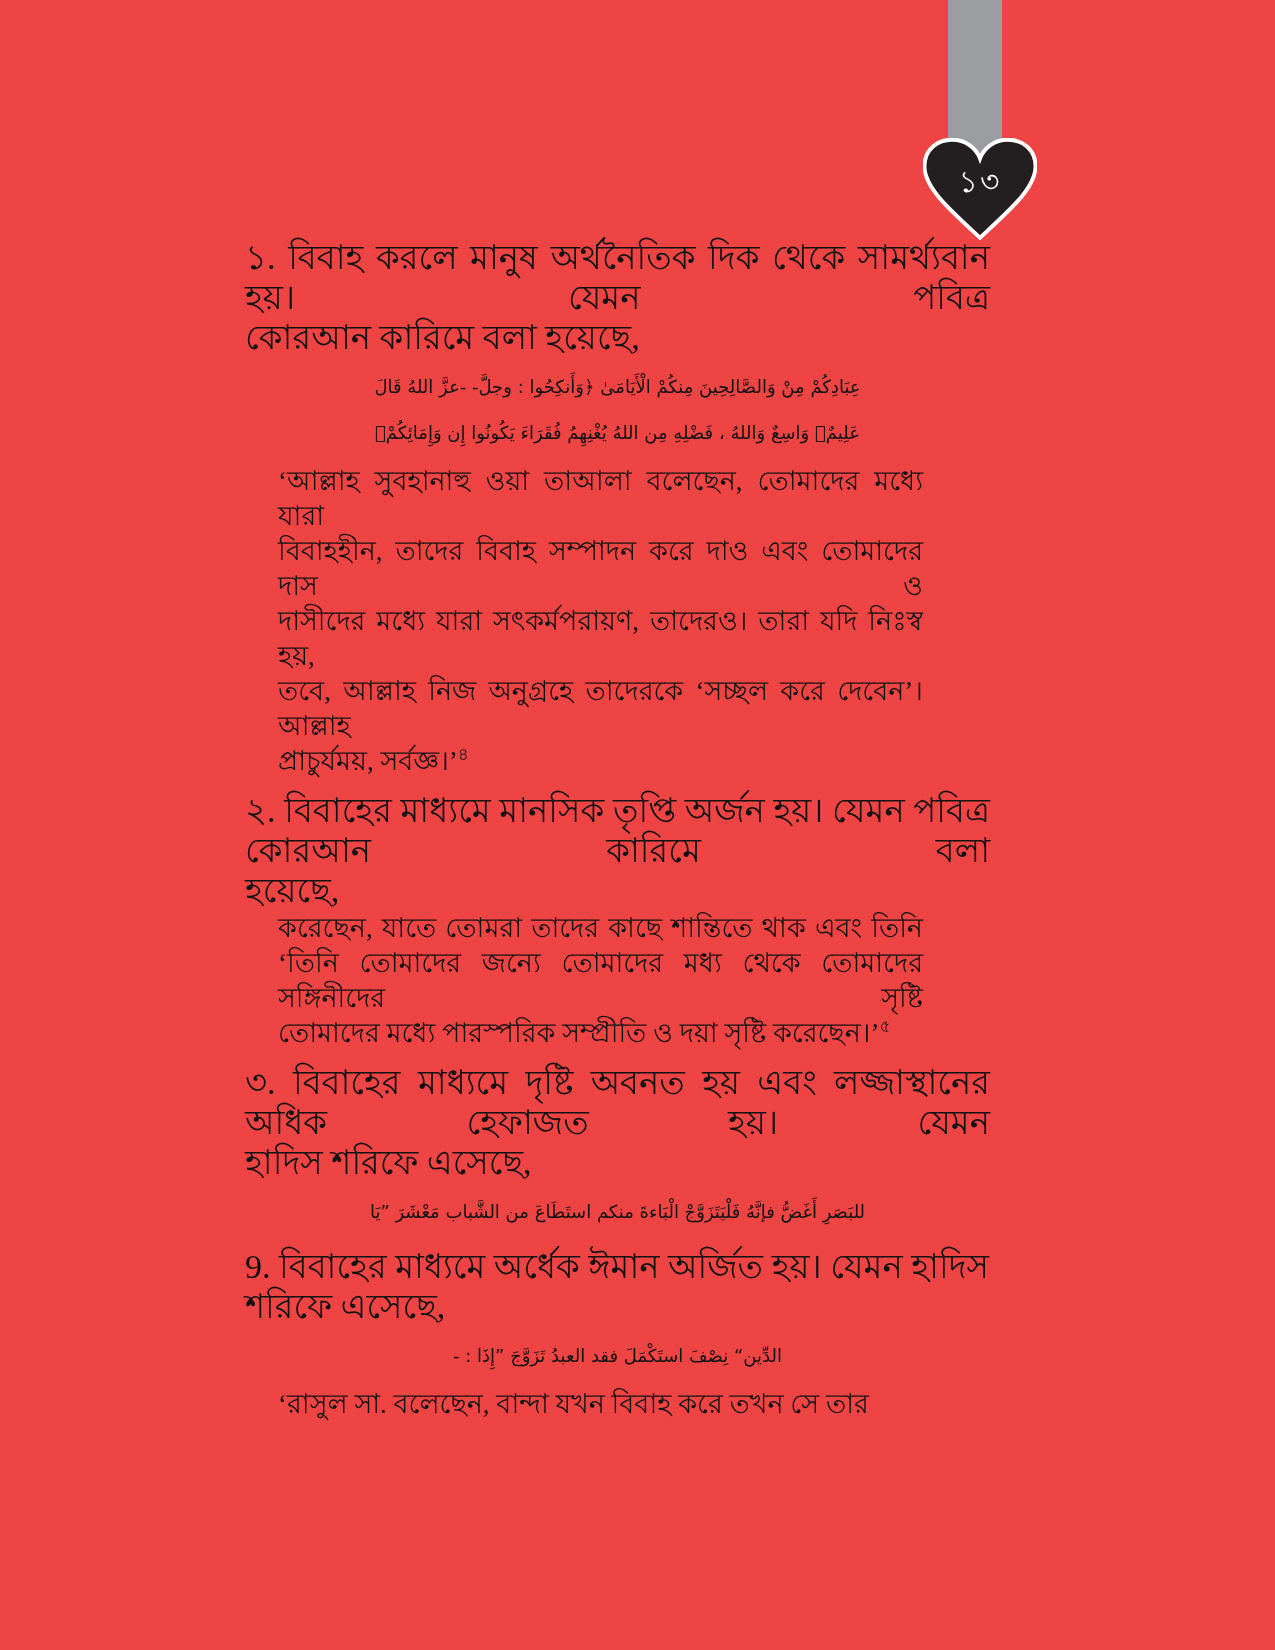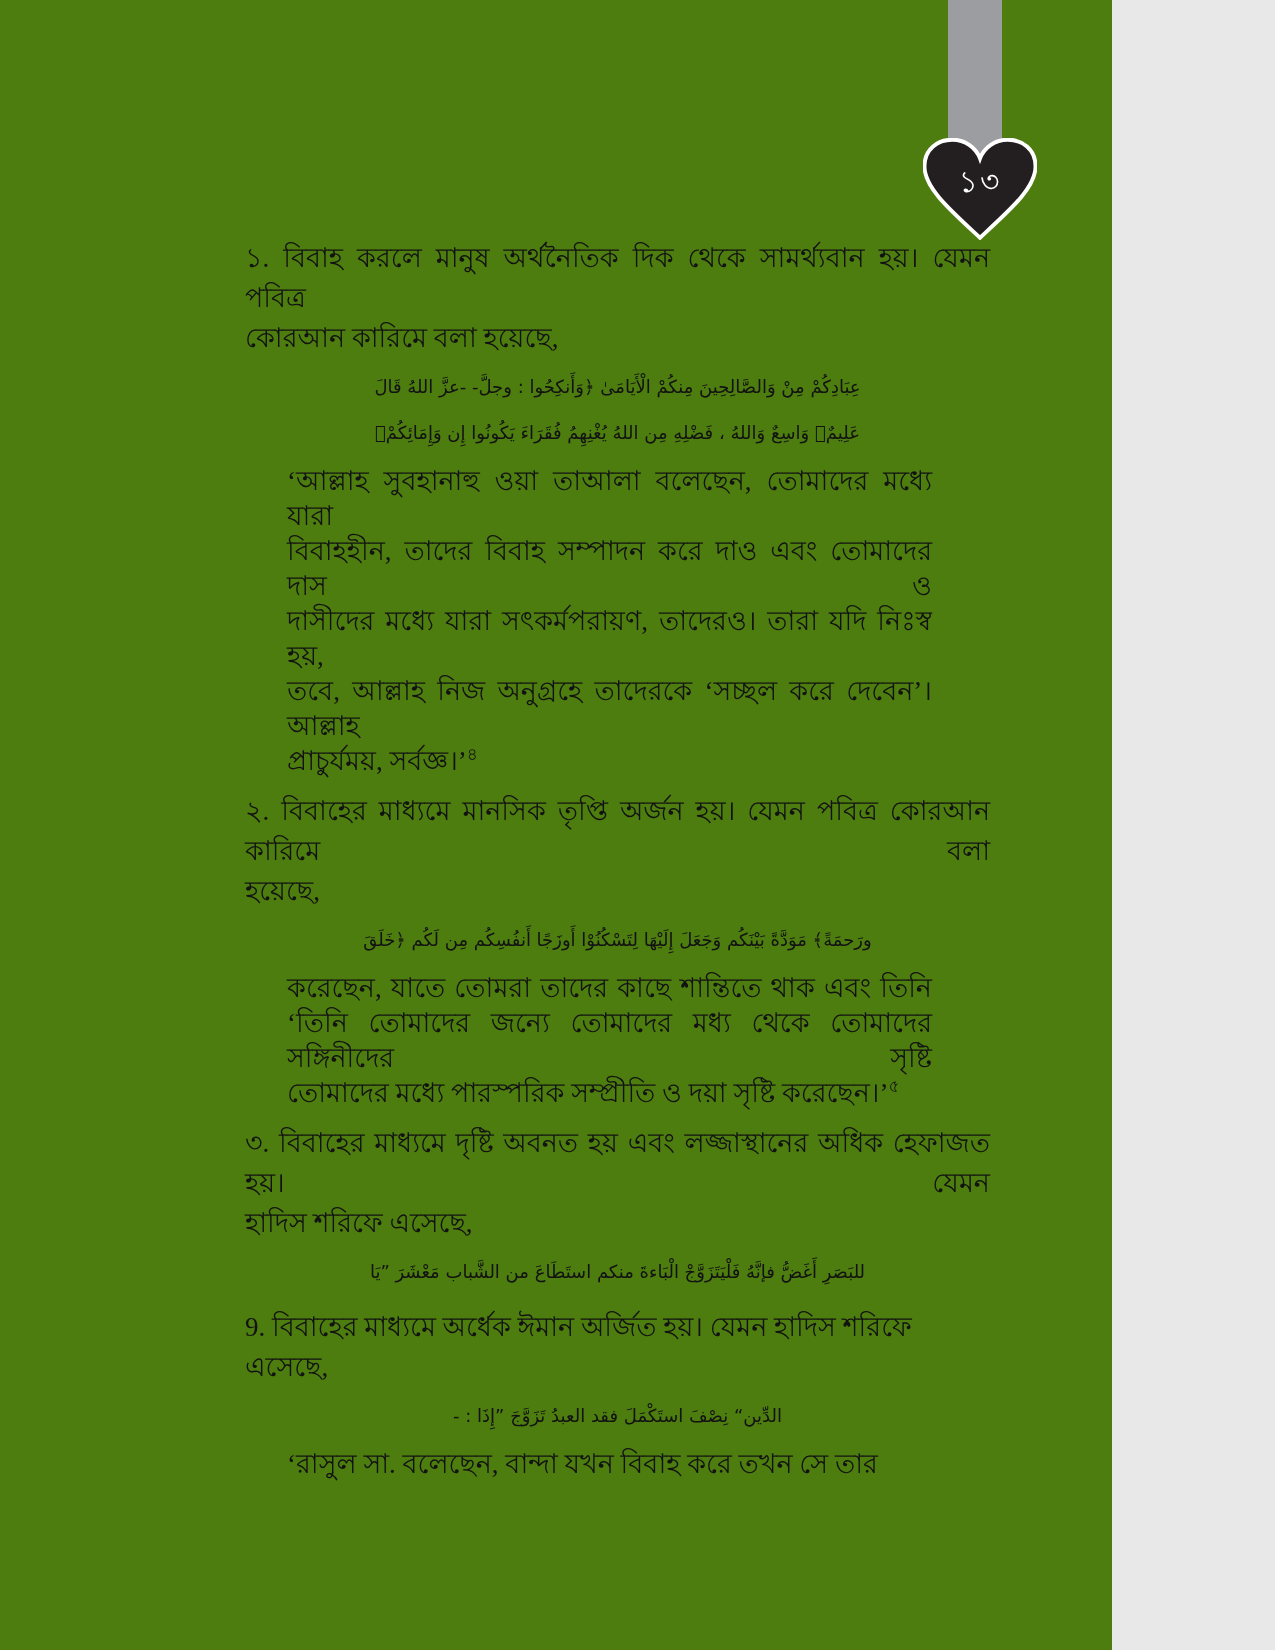--- a/index.html
+++ b/index.html
@@ -1,40 +1,40 @@
 <!DOCTYPE html>
 <html><head>
 <meta charset="utf-8">
 <style>
   html,body { margin:0; padding:0; background:#e8e8e8; }
   .page {
-    position:relative; width:1112px; height:1650px;
-    background:#4d7c0f; overflow:hidden; color:#121212;
+    position:relative; width:1275px; height:1650px;
+    background:#ef4444; overflow:hidden; color:#121212;
     font-family:"Liberation Serif", serif;
   }
   
   .ribbon { position:absolute; left:948px; top:0; width:54px; height:174px; background:#9b9da0; }
   .heart-wrap { position:absolute; left:923px; top:138px; width:114px; height:102px; }
   .heart-wrap svg { display:block; width:114px; height:102px; }
   .pagenum {
     position:absolute; left:923px; top:158px; width:114px;
     text-align:center; color:#ffffff; font-size:30px; letter-spacing:2px;
   }
   
   .content { position:absolute; left:245px; top:226px; width:745px; }
-  .bn { font-size:27px; line-height:40px; }
+  .bn { font-size:34px; line-height:40px; }
   .jl { text-align:justify; text-align-last:justify; }
   .sec { margin-top:12px; }
   .arabic-block { margin:6px 0 8px 0; }
   .ar {
     direction:rtl; unicode-bidi:embed;
     font-family:"DejaVu Sans","Liberation Serif",sans-serif;
     font-size:18px; line-height:46px; text-align:center;
   }
-  .trans { margin-left:42px; width:645px; }
+  .trans { margin-left:33px; width:645px; }
   .t-line { font-size:27px; line-height:35px; }
   sup { font-size:17px; line-height:0; vertical-align:super; }
 </style>
 </head>
 <body>
 
 <div class="page">
 
   <div class="ribbon"></div>
   <div class="heart-wrap">
@@ -60,23 +60,20 @@
         <div class="t-line jl">তবে, আল্লাহ নিজ অনুগ্রহে তাদেরকে ‘সচ্ছল করে দেবেন’। আল্লাহ</div>
         <div class="t-line">
           <span>প্রাচুর্যময়, সর্বজ্ঞ।’</span><sup>৪</sup>
         </div>
       </div>
     </div>
 
     <div class="sec">
       <div class="bn jl">২. বিবাহের মাধ্যমে মানসিক তৃপ্তি অর্জন হয়। যেমন পবিত্র কোরআন কারিমে বলা</div>
       <div class="bn">হয়েছে,</div>
-      <div class="arabic-block">
-        <div class="ar" dir="rtl">ورَحمَةً﴾ مَوَدَّةً بَيْنَكُم وَجَعَلَ إِلَيْهَا لِتَسْكُنُوْا أَوزَجًا أَنفُسِكُم مِن لَكُم ﴿خَلَقَ</div>
-      </div>
       <div class="trans">
         <div class="t-line jl">করেছেন, যাতে তোমরা তাদের কাছে শান্তিতে থাক এবং তিনি</div>
         <div class="t-line jl">‘তিনি তোমাদের জন্যে তোমাদের মধ্য থেকে তোমাদের সঙ্গিনীদের সৃষ্টি</div>
         <div class="t-line">
           <span>তোমাদের মধ্যে পারস্পরিক সম্প্রীতি ও দয়া  সৃষ্টি করেছেন।’</span><sup>৫</sup>
         </div>
       </div>
     </div>
 
     <div class="sec">

